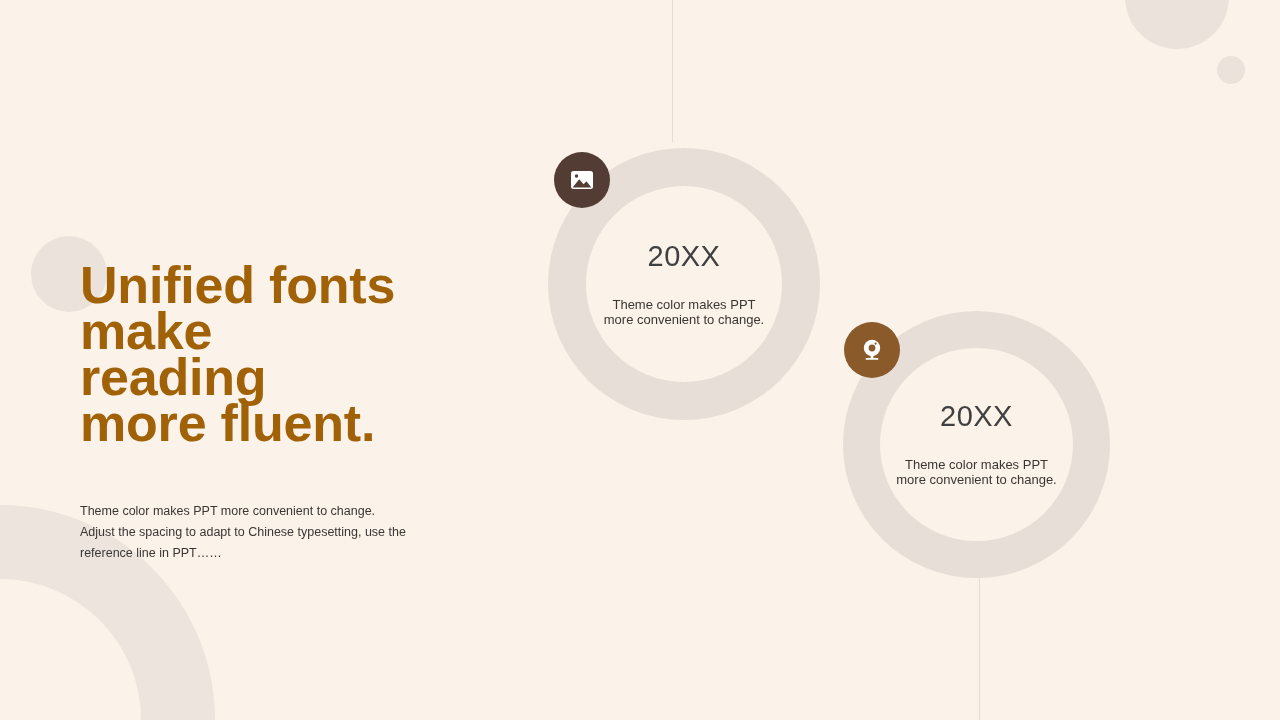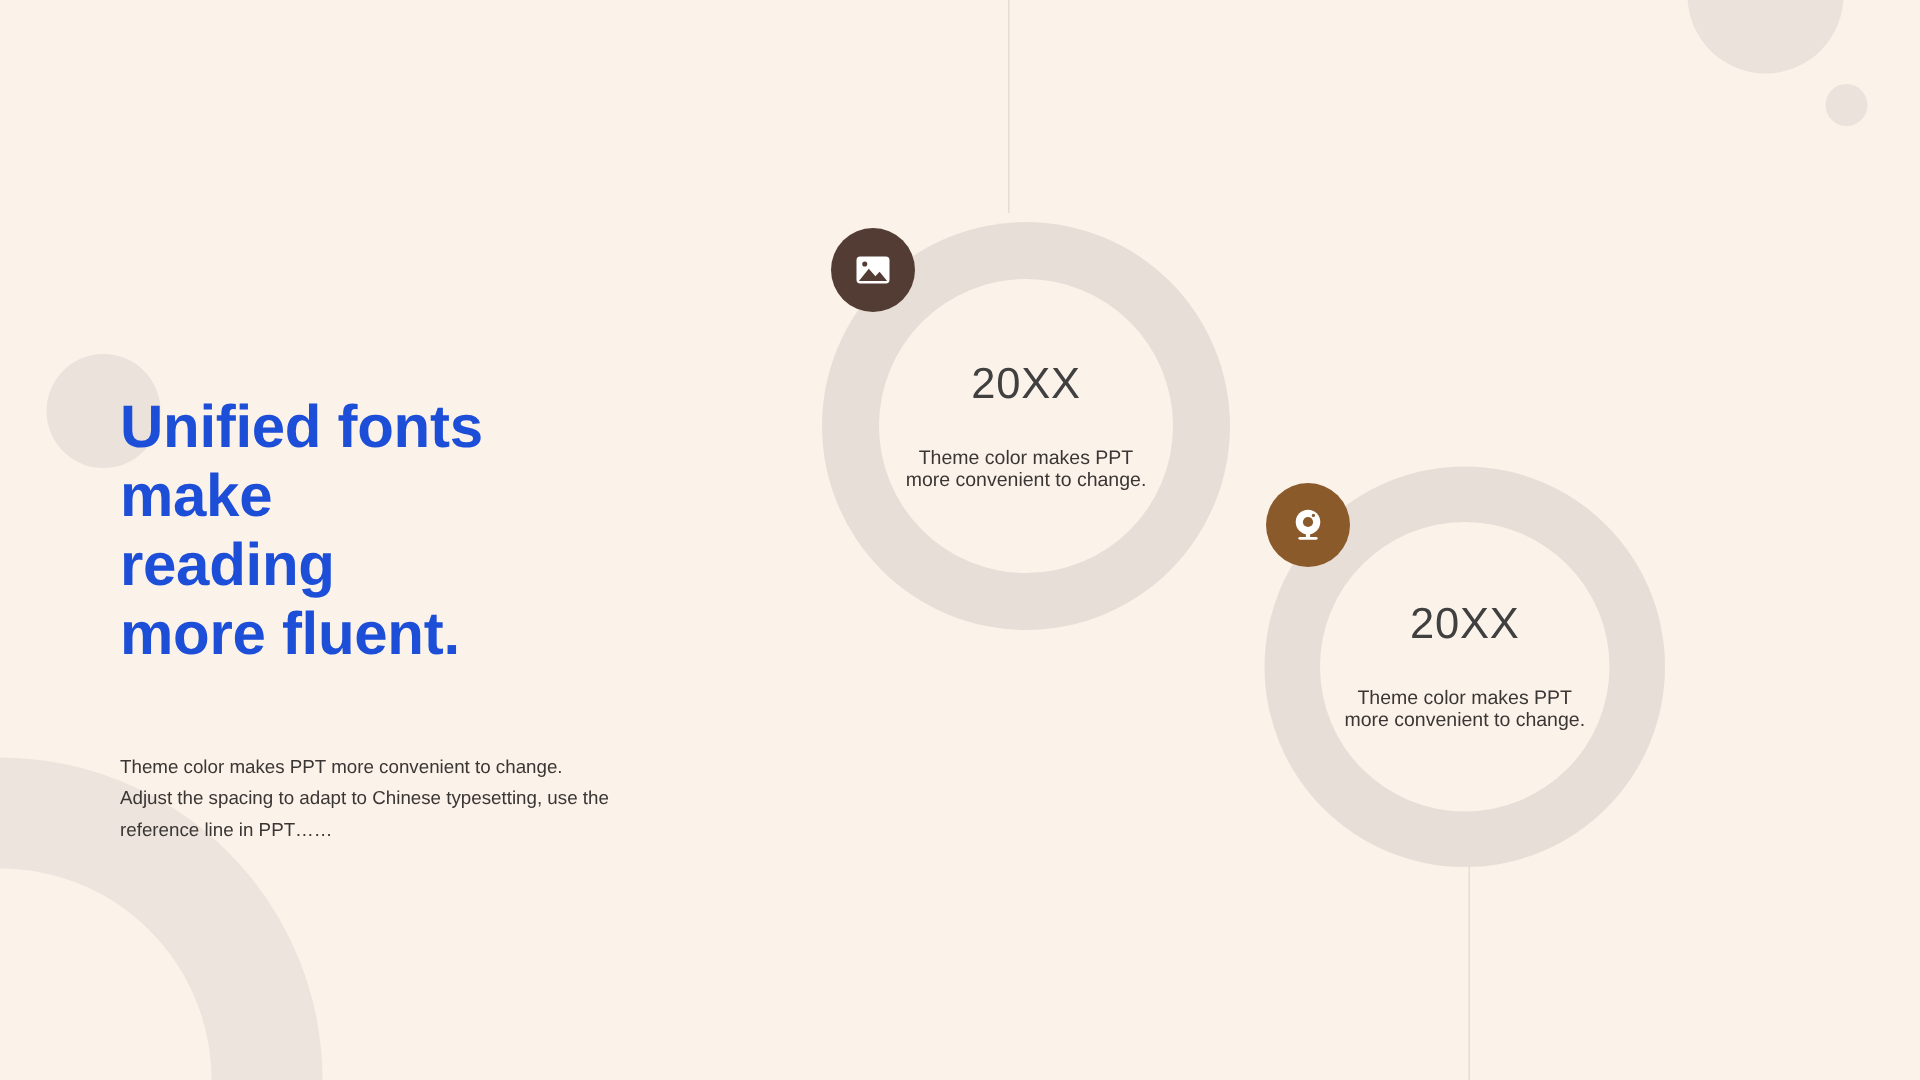--- a/index.html
+++ b/index.html
@@ -76,24 +76,24 @@
 
   
   #headline-block {
     position: absolute;
     left: 80px;
     top: 262px;
     width: 420px;
   }
   #headline {
     margin: 0;
-    font-size: 40px;
+    font-size: 52px;
     line-height: 46px;
     font-weight: bold;
-    color: #1d4ed8;
+    color: #a16207;
     letter-spacing: -0.2px;
     white-space: pre-line;
   }
   #body-copy {
     position: absolute;
     left: 80px;
     top: 501px;
     width: 360px;
     margin: 0;
     font-size: 12.5px;

